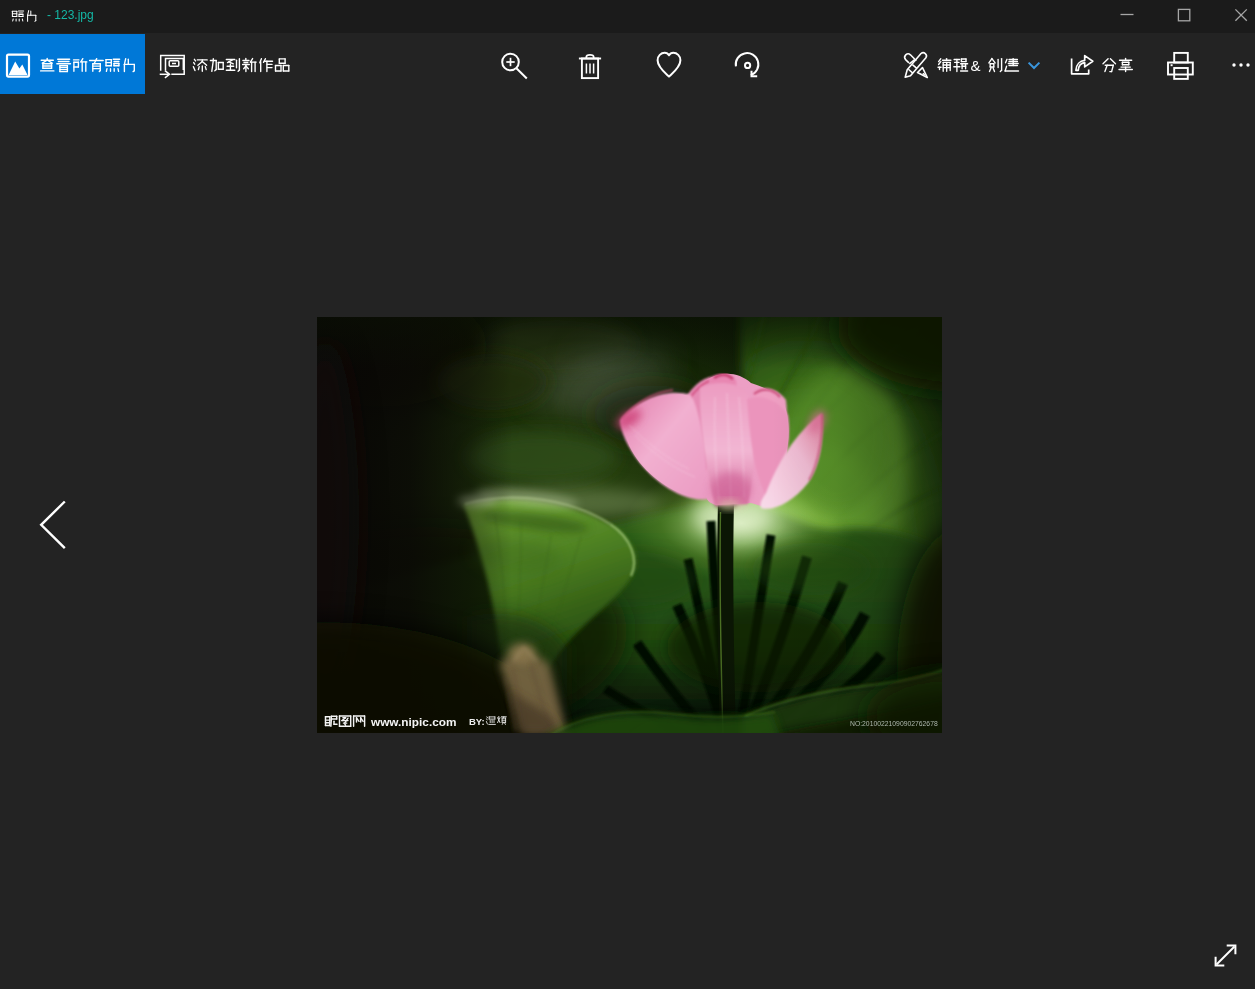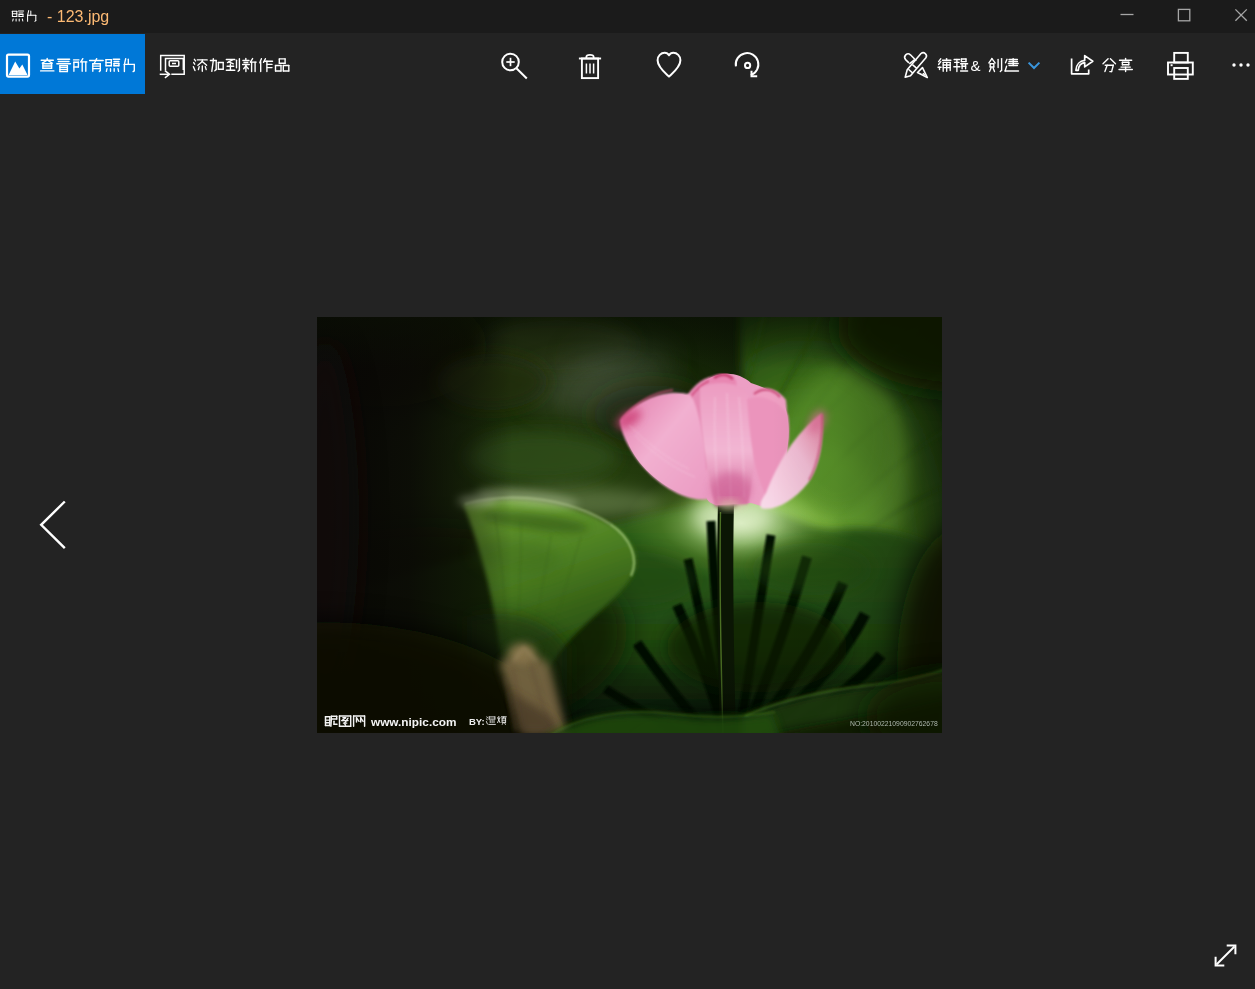--- a/index.html
+++ b/index.html
@@ -1,21 +1,21 @@
 <!DOCTYPE html>
 <html><head><meta charset="utf-8">
 <style>
 html,body{margin:0;padding:0;background:#232323;overflow:hidden}
 body{width:1255px;height:989px;position:relative;font-family:"Liberation Sans",sans-serif;transform:translateZ(0)}
 .abs{position:absolute}
 </style></head>
 <body>
 <div class="abs" style="left:0;top:0;width:1255px;height:33px;background:#1b1b1b"></div>
 <div class="abs" style="left:0;top:34px;width:145px;height:60px;background:#0078d7"></div>
-<div class="abs" style="left:47px;top:8px;color:#fdba74;font-size:16px;opacity:.999">- 123.jpg</div>
+<div class="abs" style="left:47px;top:8px;color:#14b8a6;font-size:12px;opacity:.999">- 123.jpg</div>
 <svg style="position:absolute;left:317px;top:317px" width="625" height="416" viewBox="0 0 625 416">
     <defs>
 <radialGradient id="bg" cx="45%" cy="40%" r="62%">
  <stop offset="0%" stop-color="#27400f"></stop>
         <stop offset="45%" stop-color="#182a08"></stop>
  <stop offset="75%" stop-color="#0b1504"></stop>
         <stop offset="100%" stop-color="#040802"></stop>
 </radialGradient>
 <radialGradient id="rleaf" cx="32%" cy="78%" r="80%">
  <stop offset="0%" stop-color="#7fbc3d"></stop>

